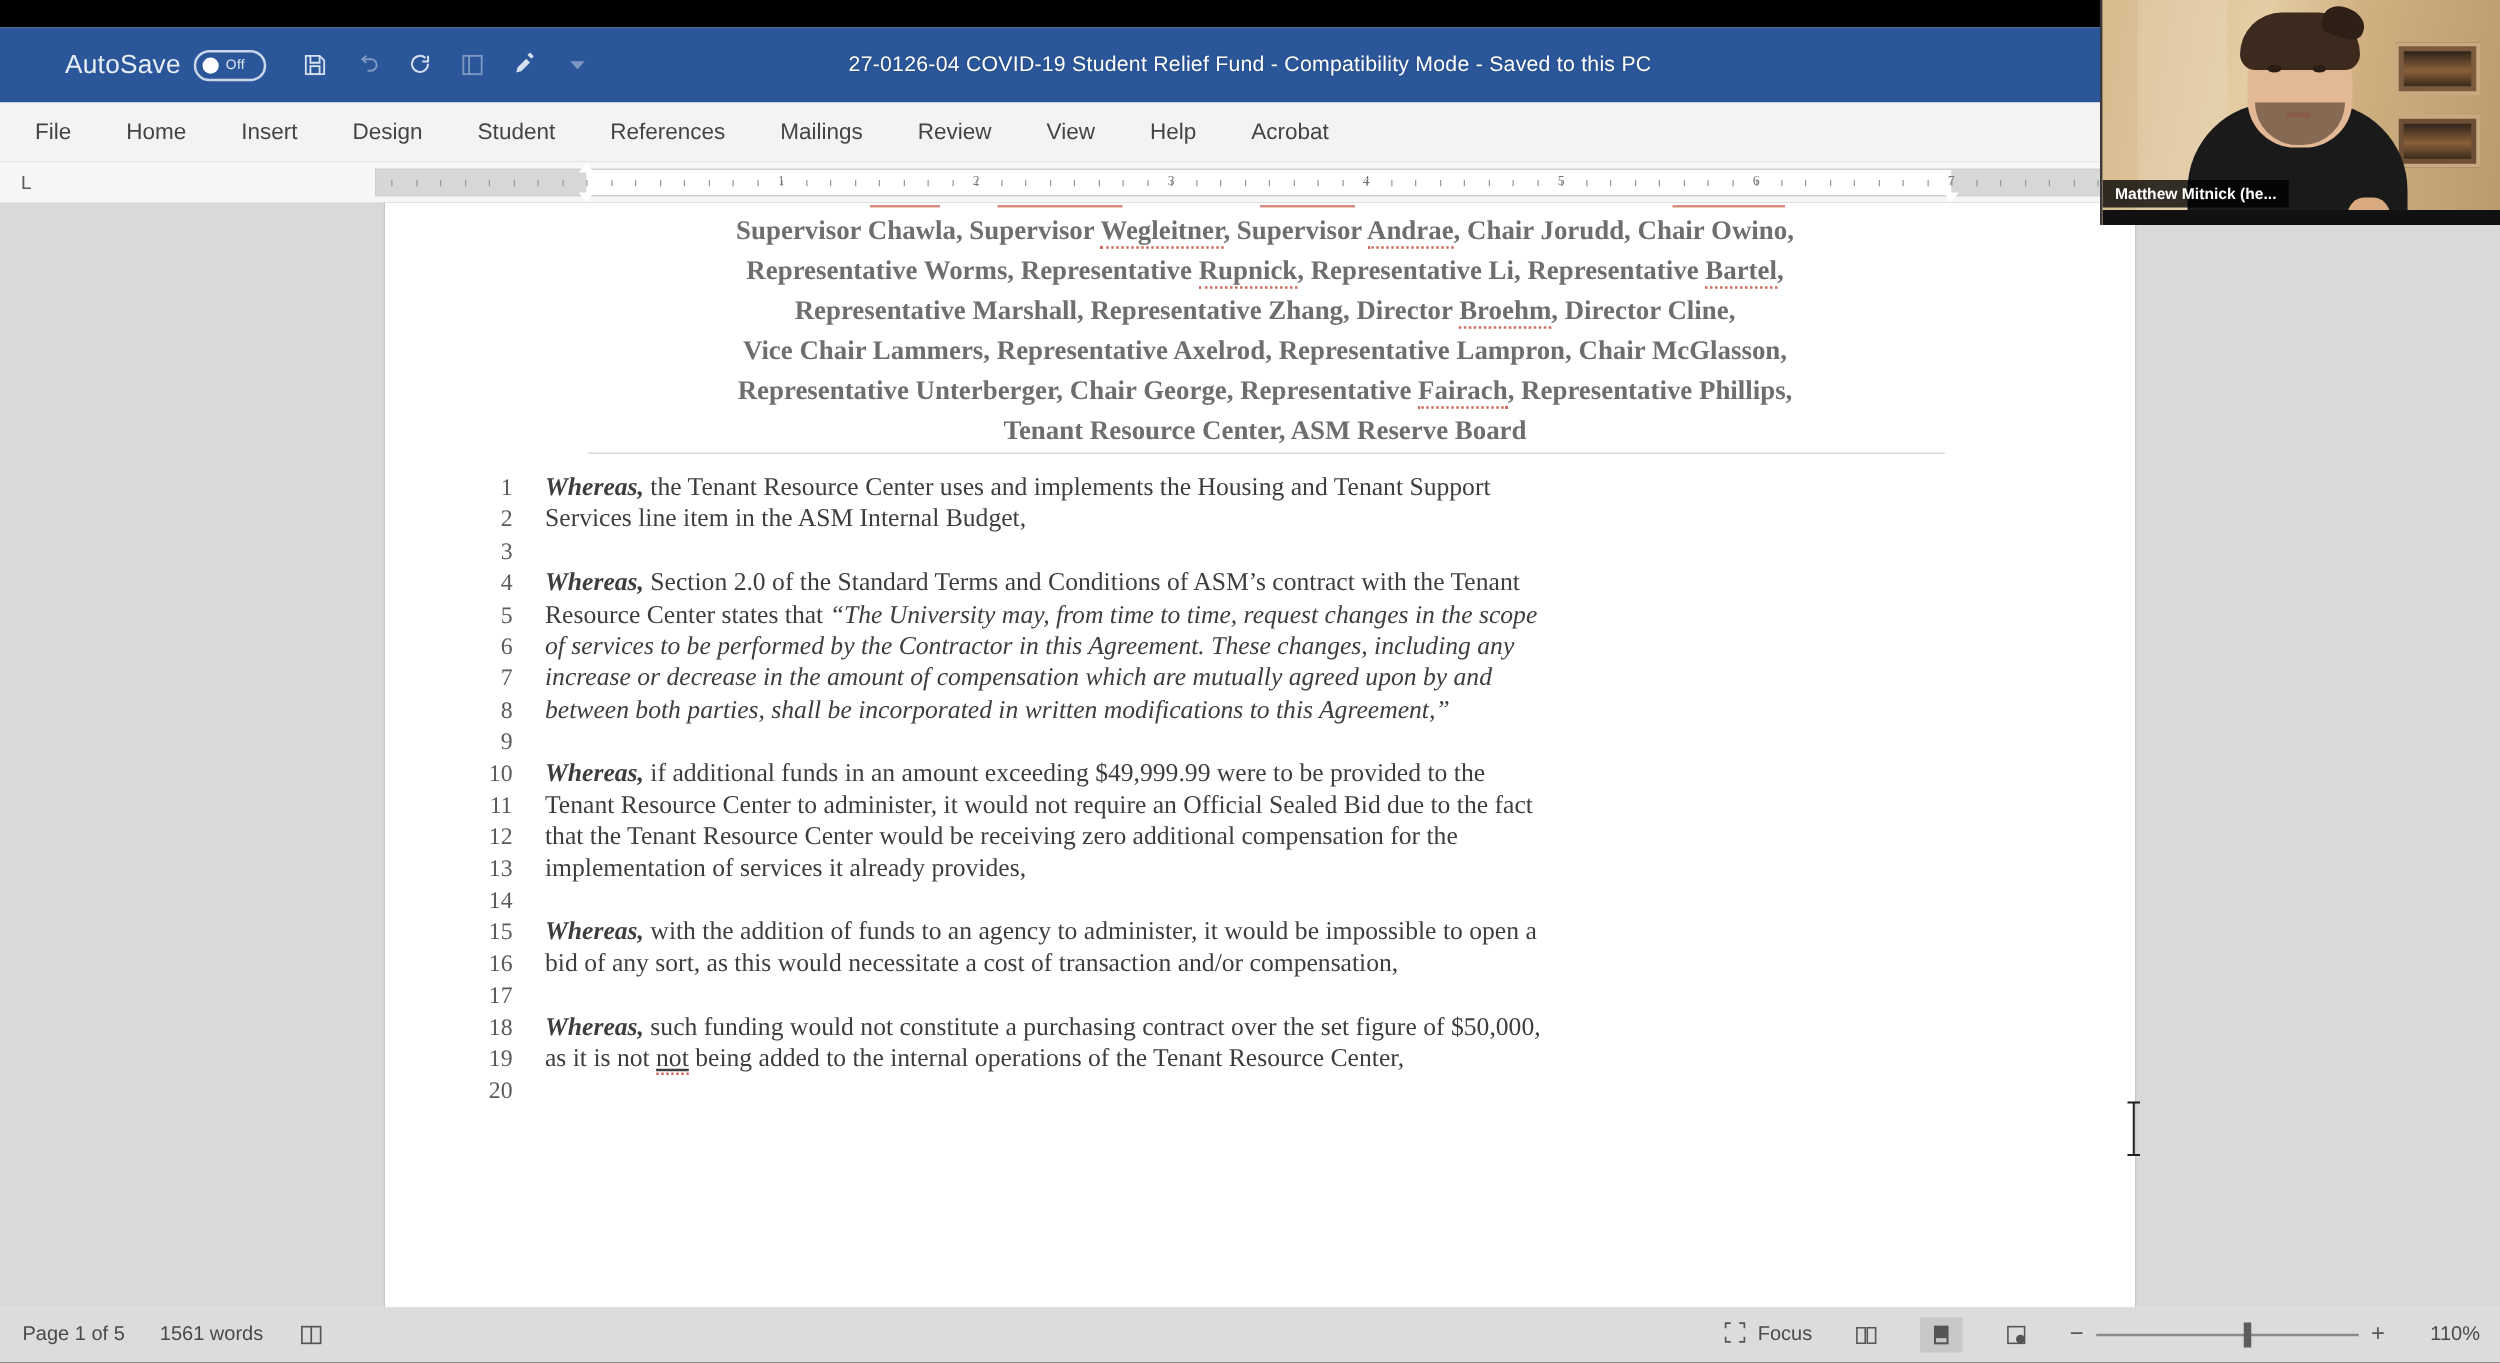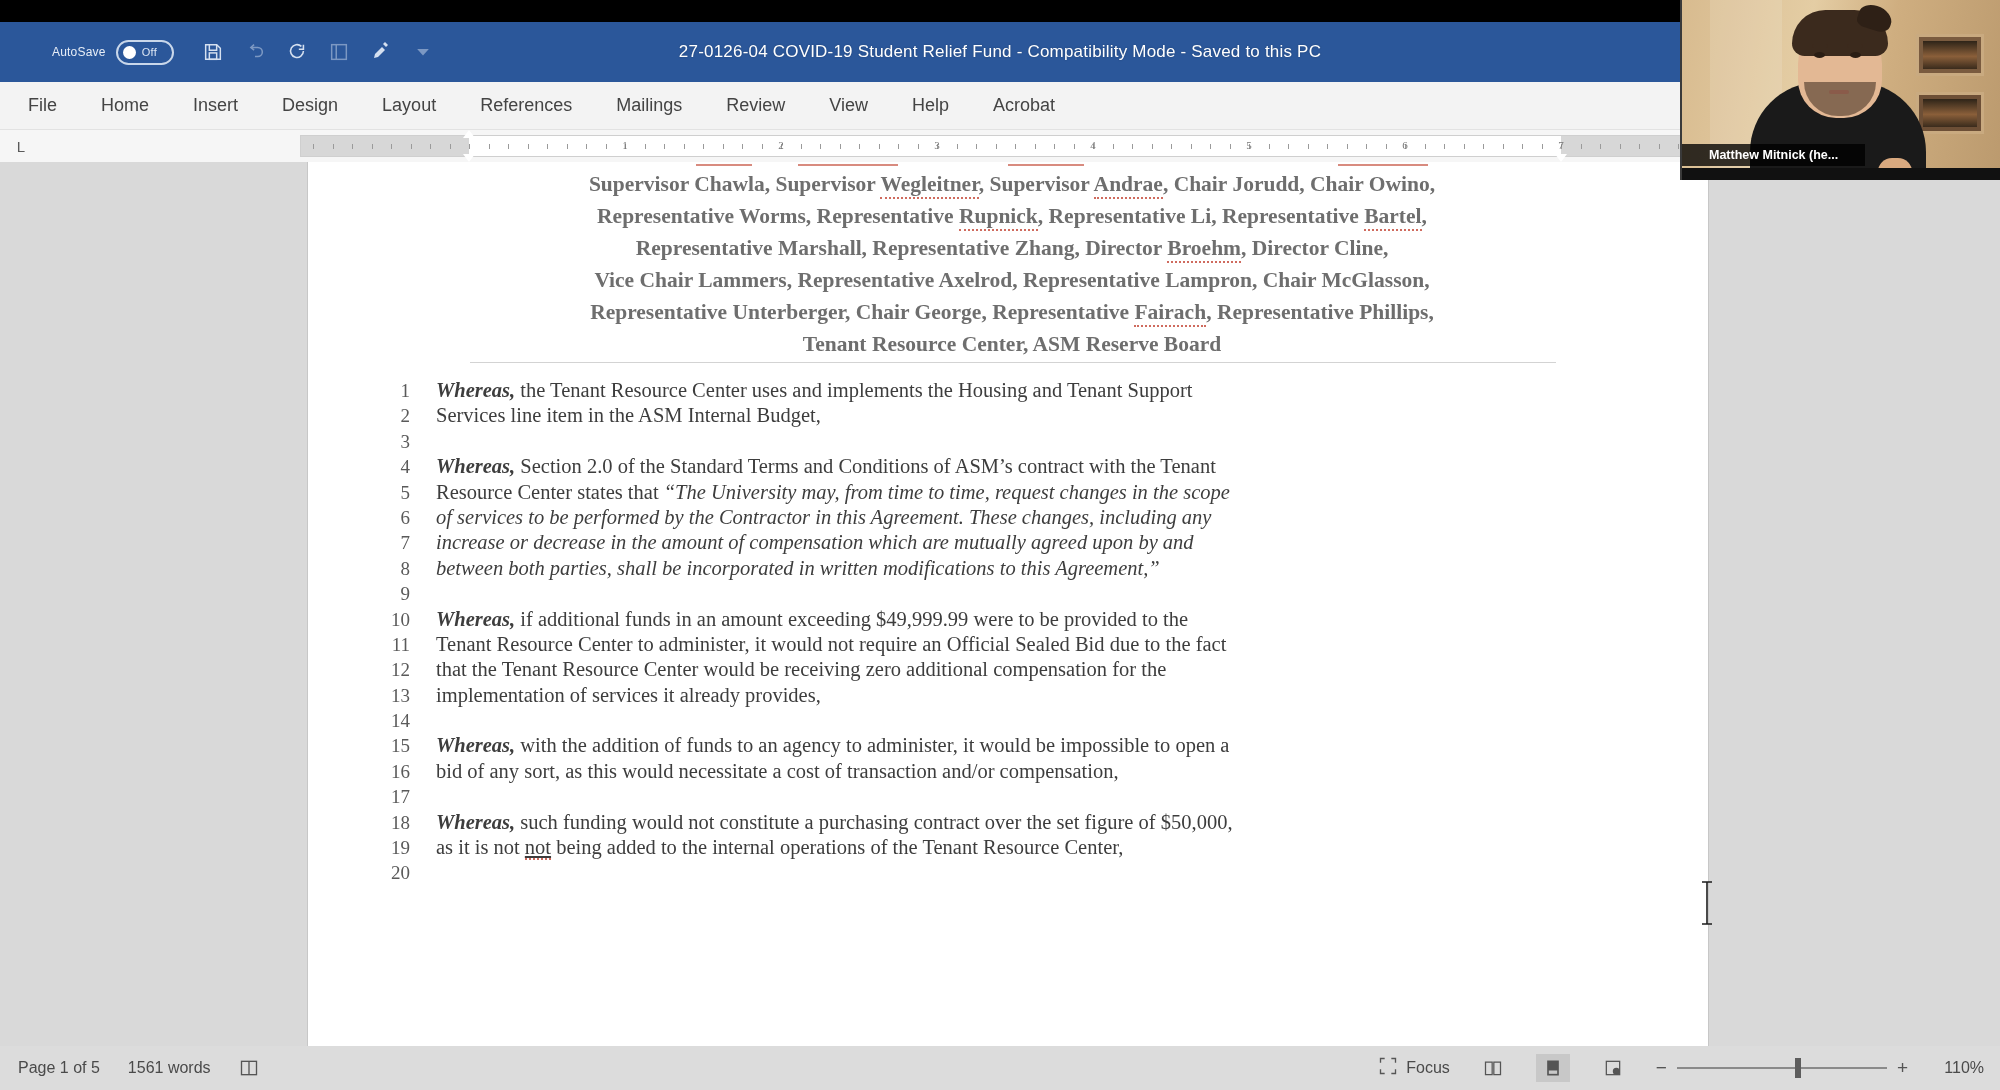--- a/index.html
+++ b/index.html
@@ -14,21 +14,21 @@
   
   .top-black { position:absolute; left:0; top:0; width:2000px; height:22px; background:#000000; }
 
   
   .titlebar {
     position:absolute; left:0; top:22px; width:2000px; height:60px;
     background:#2b579a;
     display:flex; align-items:center;
   }
   .qat { display:flex; align-items:center; gap:0px; padding-left:52px; }
-  .qat-label { color:#e8eef7; font-size:12px; letter-spacing:.2px; margin-right:10px; }
+  .qat-label { color:#e8eef7; font-size:21px; letter-spacing:.2px; margin-right:10px; }
   .toggle {
     width:58px; height:25px; border-radius:13px; border:2px solid #c9d7ea;
     position:relative; display:flex; align-items:center; margin-right:18px;
   }
   .toggle .knob { width:13px; height:13px; border-radius:50%; background:#ffffff; margin-left:5px; }
   .toggle .ofc { color:#dce6f4; font-size:11px; margin-left:6px; letter-spacing:.3px; }
   .qat-btn {
     width:42px; height:42px; display:flex; align-items:center; justify-content:center;
     color:#dfe8f5; opacity:.95;
   }
@@ -190,21 +190,21 @@
   .wc-eye { position:absolute; top:52px; width:11px; height:6px; background:#2a1d14; border-radius:50%; }
   .wc-eye.l { left:132px; } .wc-eye.r { left:168px; }
   .wc-brow { position:absolute; top:44px; width:16px; height:4px; background:#3b2a1d; border-radius:2px; }
   .wc-brow.l { left:130px; } .wc-brow.r { left:165px; }
   .wc-beard { position:absolute; left:122px; top:82px; width:72px; height:34px; background:rgba(58,40,28,.55); border-radius:0 0 36px 36px; }
   .wc-mouth { position:absolute; left:147px; top:90px; width:20px; height:4px; background:#8a5b4a; border-radius:2px; }
   .wc-hand { position:absolute; left:196px; bottom:-6px; width:34px; height:28px; background:#d9a97f; border-radius:14px; }
   .wc-name {
     position:absolute; left:0; bottom:14px; max-width:190px;
     background:rgba(0,0,0,.78); color:#ffffff; font-size:12.5px;
-    padding:4px 27px; white-space:nowrap; overflow:hidden; text-overflow:ellipsis;
+    padding:4px 10px; white-space:nowrap; overflow:hidden; text-overflow:ellipsis;
     font-family:"Liberation Sans", sans-serif; font-weight:bold;
   }
   .wc-strip { position:absolute; left:0; bottom:0; width:320px; height:12px; background:#111; }
 </style>
 </head>
 <body>
 
 <div id="app">
 
   <div class="top-black"></div>
@@ -256,21 +256,21 @@
 
     <div class="title-text">27-0126-04 COVID-19 Student Relief Fund  -  Compatibility Mode  -  Saved to this PC</div>
 
   </div>
 
   <div class="ribbon">
     <div class="tab first">File</div>
     <div class="tab">Home</div>
     <div class="tab">Insert</div>
     <div class="tab">Design</div>
-    <div class="tab">Layout</div>
+    <div class="tab">Student</div>
     <div class="tab">References</div>
     <div class="tab">Mailings</div>
     <div class="tab">Review</div>
     <div class="tab">View</div>
     <div class="tab">Help</div>
     <div class="tab">Acrobat</div>
   </div>
 
   <div class="rulerbar">
     <div class="tabstop">L</div>

